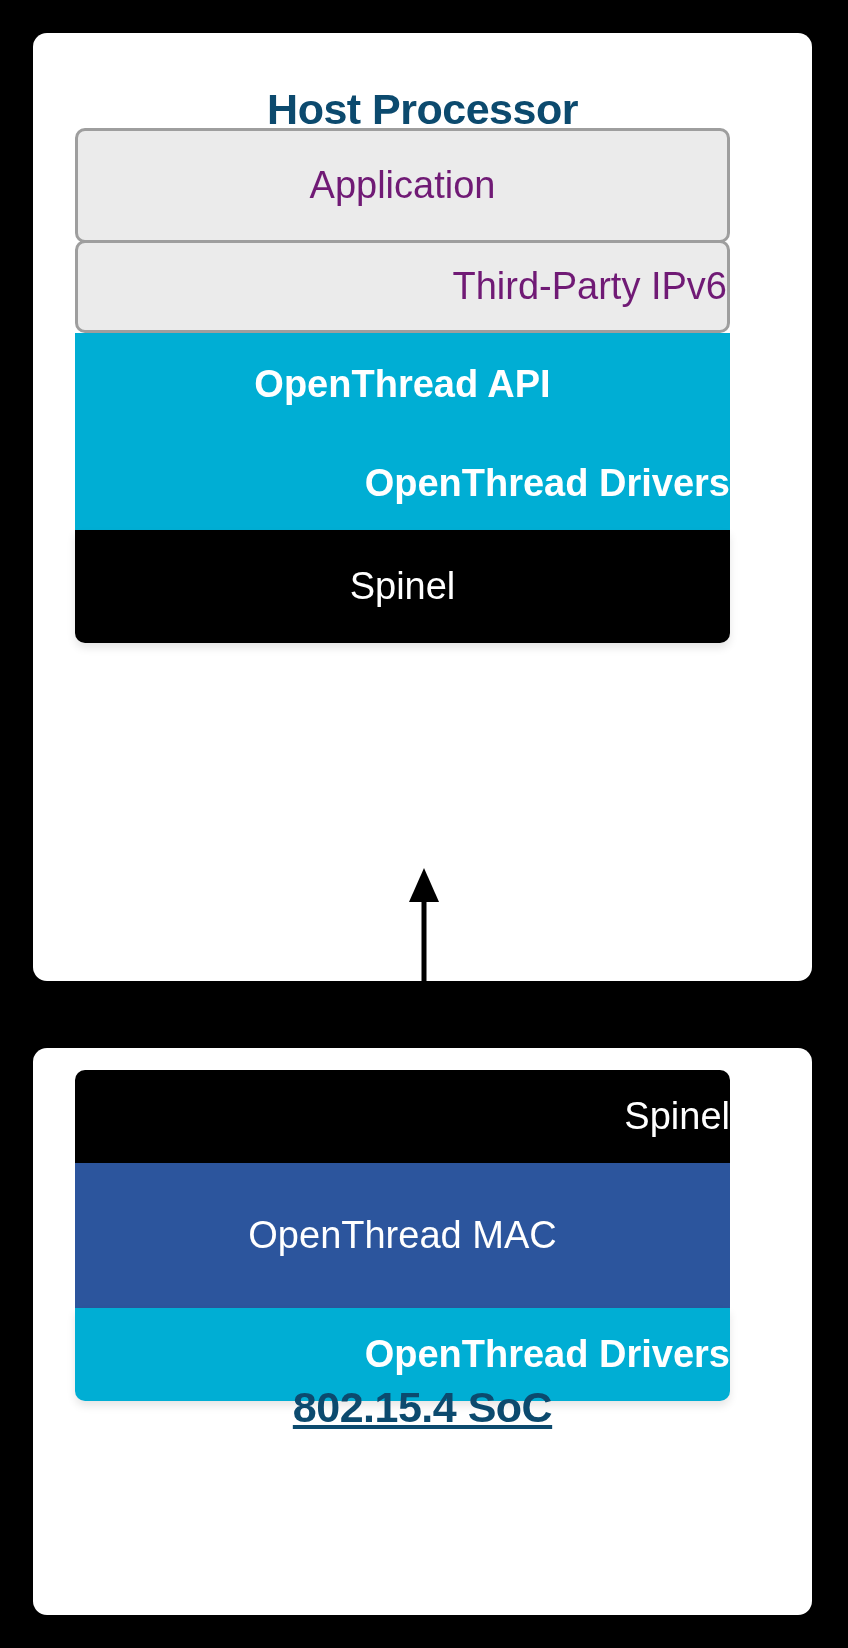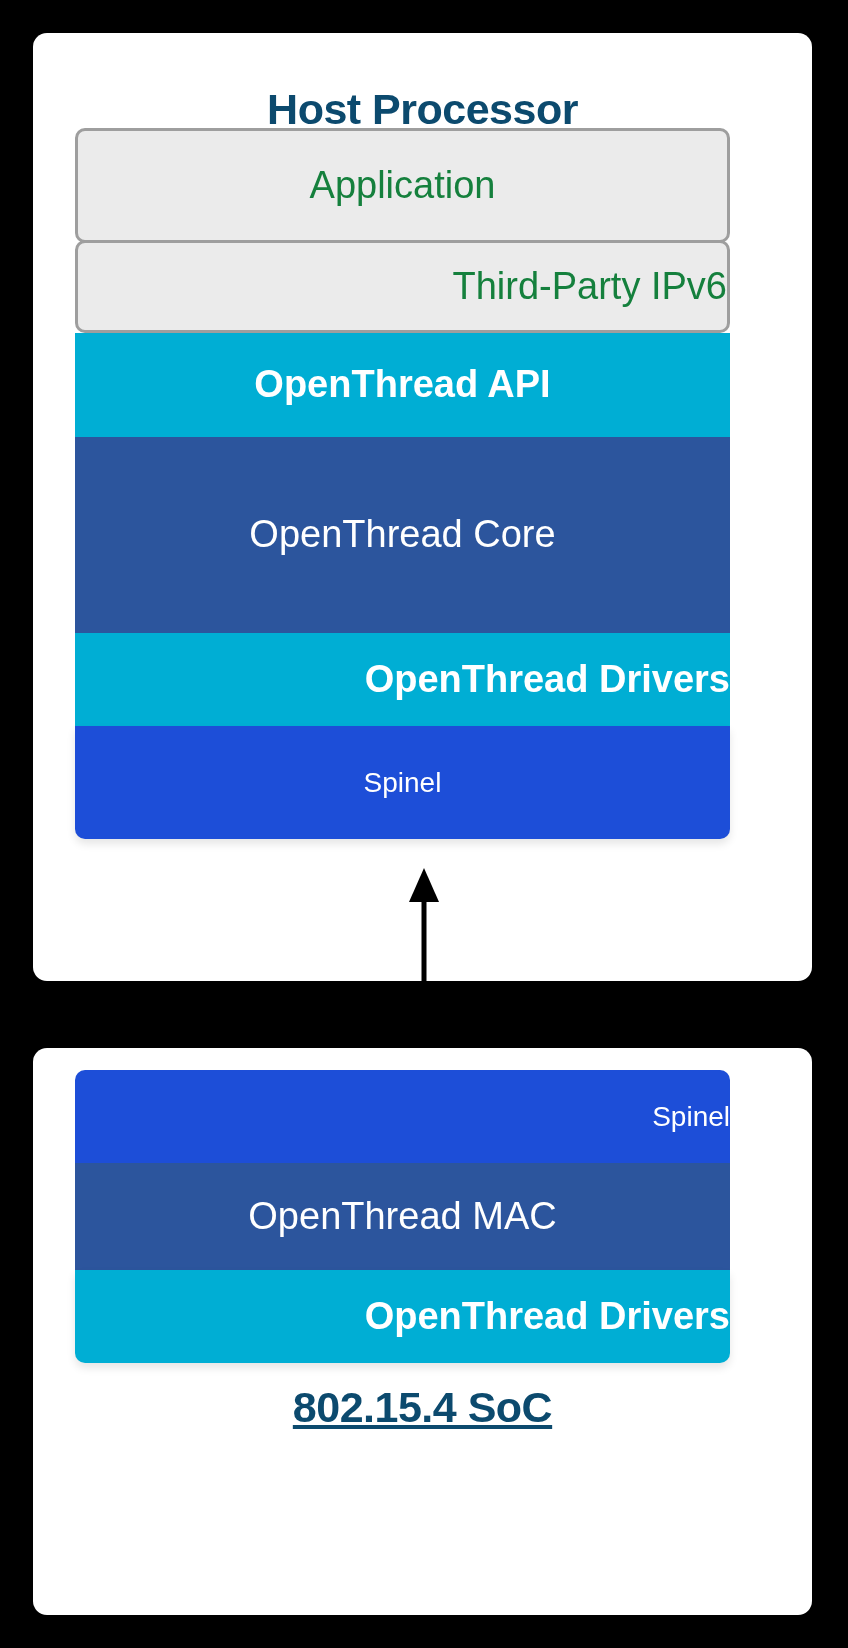--- a/index.html
+++ b/index.html
@@ -78,44 +78,44 @@
   .layer-label {
     display: block;
     white-space: nowrap;
   }
 
   
   .layer.neutral {
     background: #ebebeb;
     border: 3px solid #9e9e9e;
     border-radius: 10px;
-    color: #15803d;
+    color: #701a75;
     font-size: 38px;
   }
   
   .layer.neutral + .layer.neutral {
     margin-top: -3px;
   }
 
   
   .layer.accent-cyan {
     background: #00aed4;
     color: #ffffff;
     font-size: 38px;
     font-weight: bold;
   }
   .layer.accent-blue {
     background: #2c559d;
     color: #ffffff;
     font-size: 38px;
   }
   .layer.accent-red {
-    background: #1d4ed8;
+    background: #000000;
     color: #ffffff;
-    font-size: 28px;
+    font-size: 38px;
   }
 
   
   .round-bottom {
     border-bottom-left-radius: 10px;
     border-bottom-right-radius: 10px;
   }
   .round-top {
     border-top-left-radius: 10px;
     border-top-right-radius: 10px;
@@ -125,21 +125,21 @@
   .shadowed {
     box-shadow: 0 5px 8px rgba(0,0,0,0.10);
   }
 
   
   .h115 { height: 115px; }
   .h105 { height: 93px; justify-content: flex-end; }
   .h104 { height: 104px; }
   .h113 { height: 113px; }
   .h196 { height: 196px; }
-  .h145 { height: 107px; }
+  .h145 { height: 145px; }
 
   
   #connector {
     position: absolute;
     left: 390px;
     top: 866px;
     width: 68px;
     height: 205px;
     pointer-events: none;
   }
@@ -160,23 +160,20 @@
       </div>
 
       <div class="layer neutral h105">
         <span class="layer-label">Third-Party IPv6</span>
       </div>
 
       <div class="layer accent-cyan h104">
         <span class="layer-label">OpenThread API</span>
       </div>
 
-      <div class="layer accent-blue h196">
-        <span class="layer-label">OpenThread Core</span>
-      </div>
 
       <div class="layer accent-cyan h105">
         <span class="layer-label">OpenThread Drivers</span>
       </div>
 
       <div class="layer accent-red h113 round-bottom shadowed">
         <span class="layer-label">Spinel</span>
       </div>
 
     </div>

